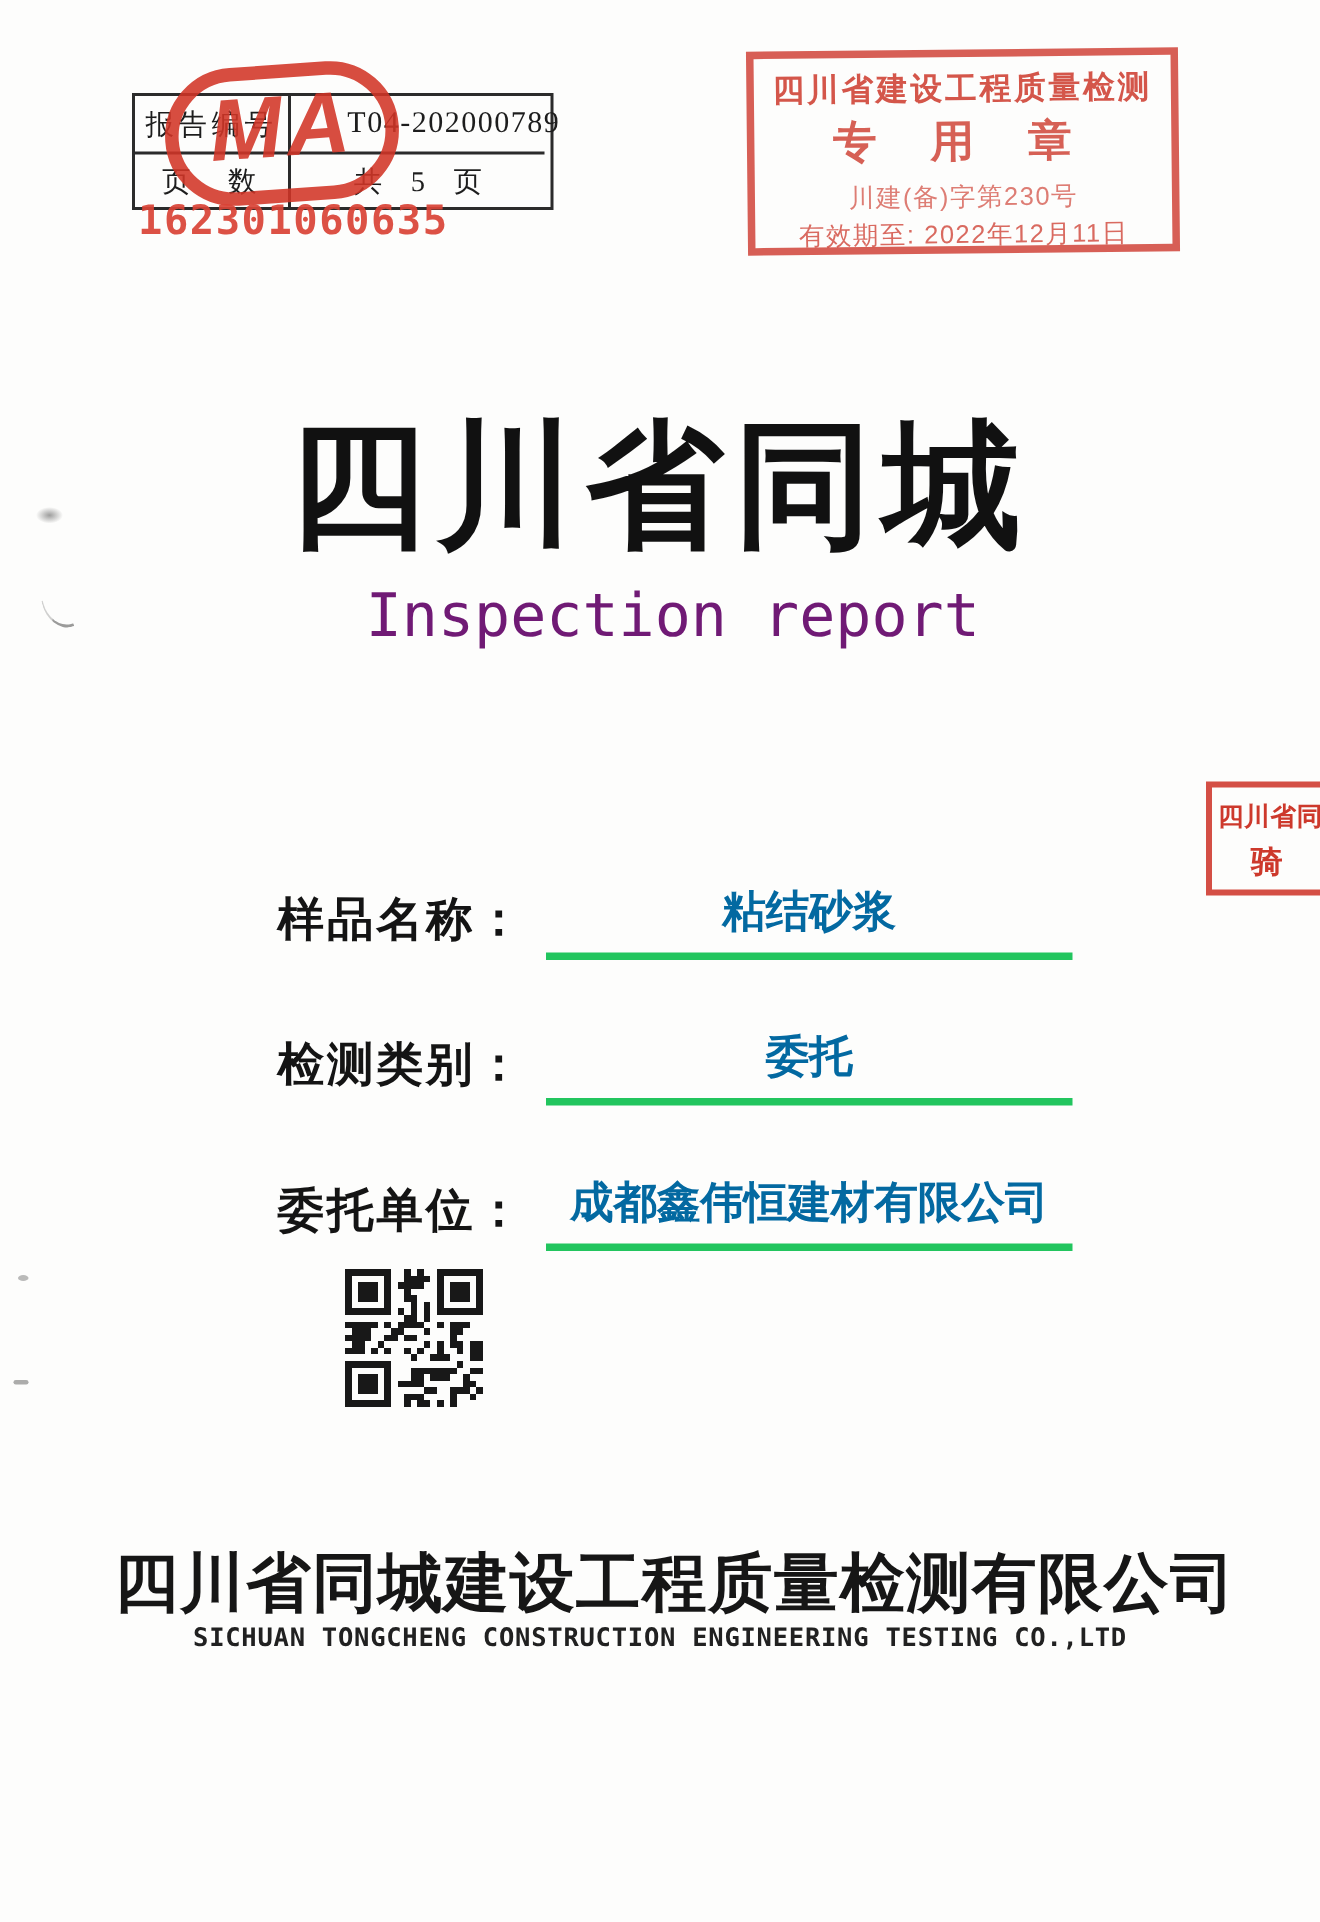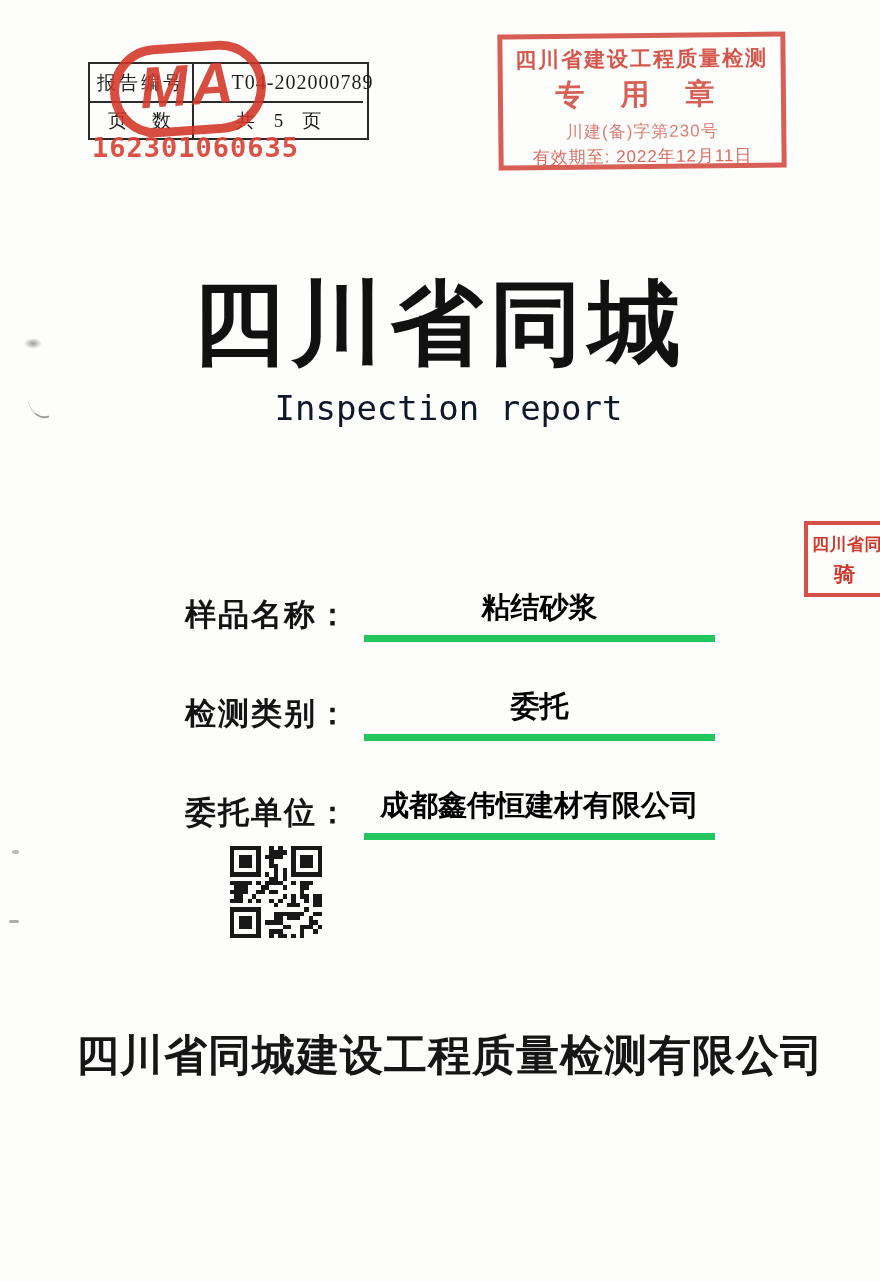--- a/index.html
+++ b/index.html
@@ -54,42 +54,42 @@
   .seal-approval .l3{font-size:17px;margin-top:5px;opacity:.65;letter-spacing:1px;}
   .seal-approval .l4{font-size:17px;margin-top:2px;opacity:.75;letter-spacing:1px;}
 
   
   .title-zh{
     position:absolute;left:0;right:0;top:262px;text-align:center;
     font-size:92px;font-weight:900;color:#111;letter-spacing:7px;
   }
   .title-en{
     position:absolute;left:17px;right:0;top:388px;text-align:center;
-    font-family:"DejaVu Sans Mono",monospace;font-size:34px;color:#0f172a;
+    font-family:"DejaVu Sans Mono",monospace;font-size:40px;color:#701a75;
   }
 
   
   .seal-riding{
     position:absolute;left:804px;top:521px;width:108px;height:76px;
     border:4px solid rgba(205,48,36,.85);color:#cd392c;
     box-sizing:border-box;padding-top:8px;text-align:left;
   }
   .seal-riding .l1{font-size:17px;font-weight:700;letter-spacing:.5px;padding-left:4px;white-space:nowrap;}
   .seal-riding .l2{font-size:21px;font-weight:700;padding-left:26px;margin-top:4px;}
 
   
   .fields{position:absolute;left:185px;top:588px;width:530px;}
   .field-row{display:flex;align-items:flex-end;margin-bottom:45px;}
   .field-label{
     font-size:31px;font-weight:600;letter-spacing:2px;color:#141414;
     white-space:nowrap;padding-bottom:6px;
   }
   .field-value{
-    margin-left:14px;width:352px;border-bottom:7px solid #22c55e;
-    text-align:center;font-size:29px;font-weight:600;color:#000000;
+    margin-left:14px;width:352px;border-bottom:5px solid #22c55e;
+    text-align:center;font-size:29px;font-weight:600;color:#0369a1;
     padding-bottom:7px;white-space:nowrap;
   }
 
   
   .qr{position:absolute;left:230px;top:846px;width:92px;height:92px;}
   .qr svg{width:100%;height:100%;shape-rendering:crispEdges;fill:#181818;}
 
   
   .footer-zh{
     position:absolute;left:0;right:0;top:1027px;text-align:center;
@@ -374,19 +374,20 @@
         <rect x="19" y="19" width="1" height="1"></rect>
         <rect x="9" y="20" width="1" height="1"></rect>
         <rect x="11" y="20" width="1" height="1"></rect>
         <rect x="12" y="20" width="1" height="1"></rect>
         <rect x="14" y="20" width="1" height="1"></rect>
         <rect x="16" y="20" width="1" height="1"></rect>
       </svg>
   </div>
 
   <div class="footer-zh">四川省同城建设工程质量检测有限公司</div>
+  <div class="footer-en">SICHUAN TONGCHENG CONSTRUCTION ENGINEERING TESTING CO.,LTD</div>
 
   <div class="artifact a1"></div>
   <div class="artifact a2"></div>
   <div class="artifact a3"></div>
   <div class="artifact a4"></div>
 
 </div>
 
 </body></html>

